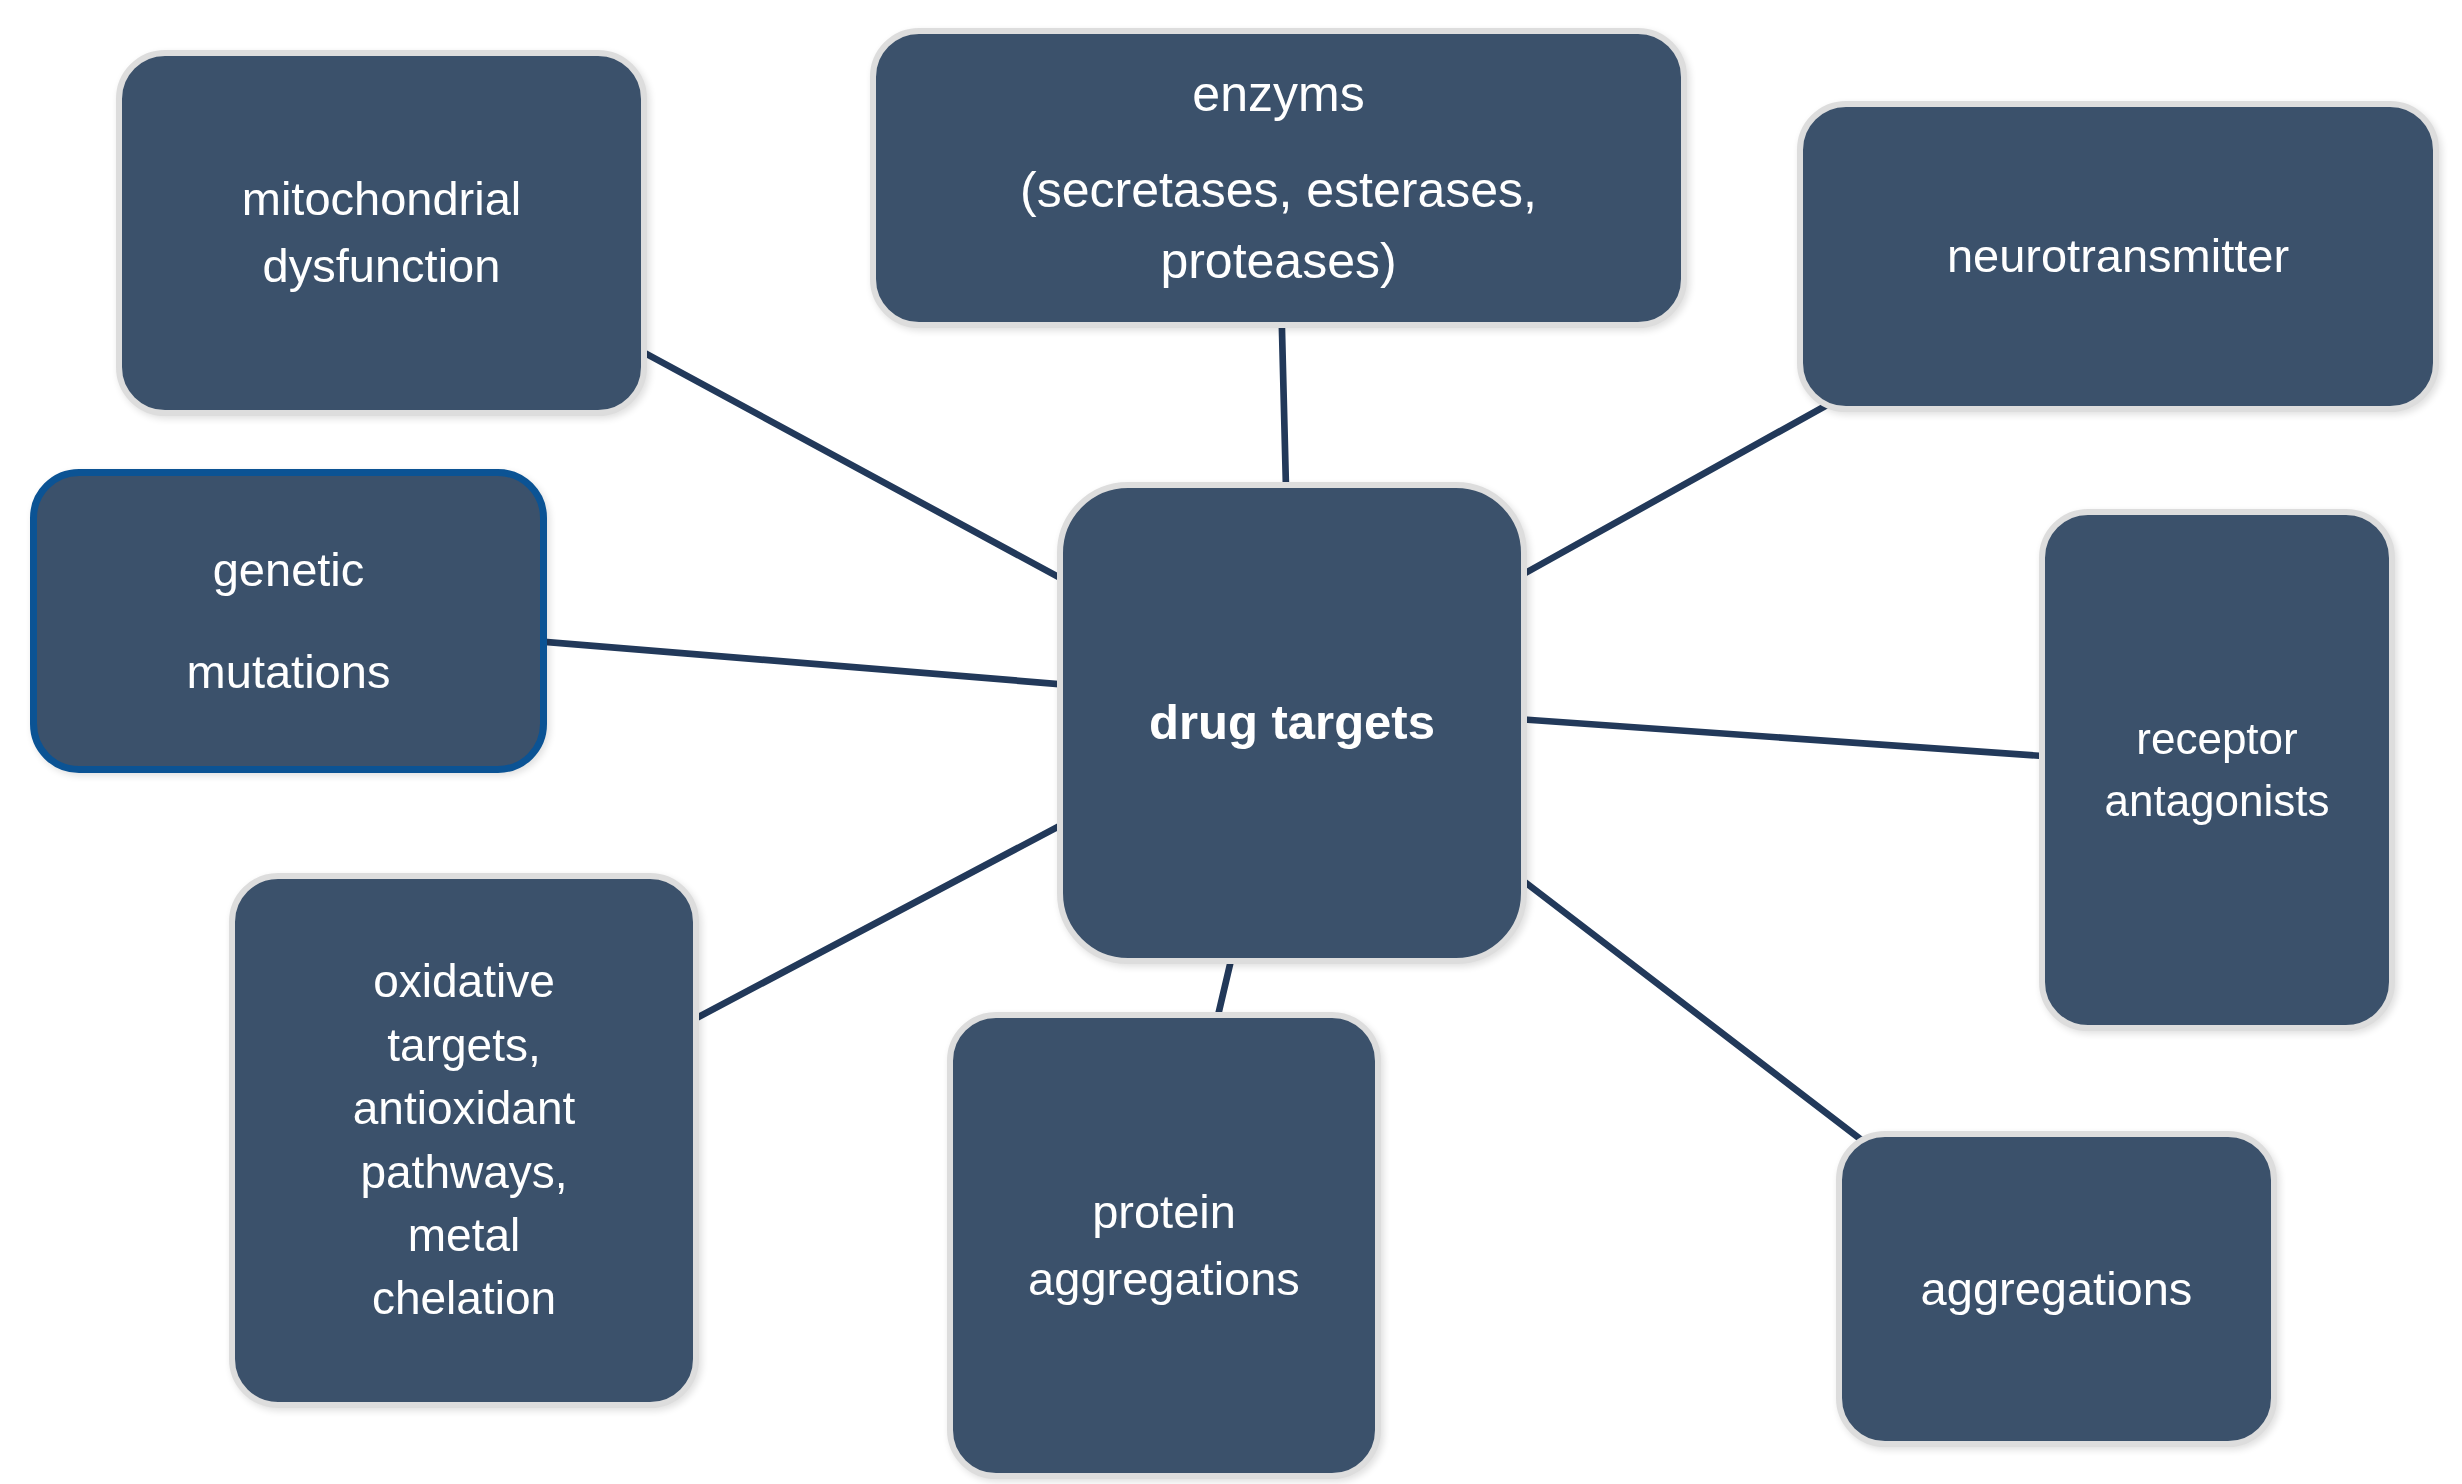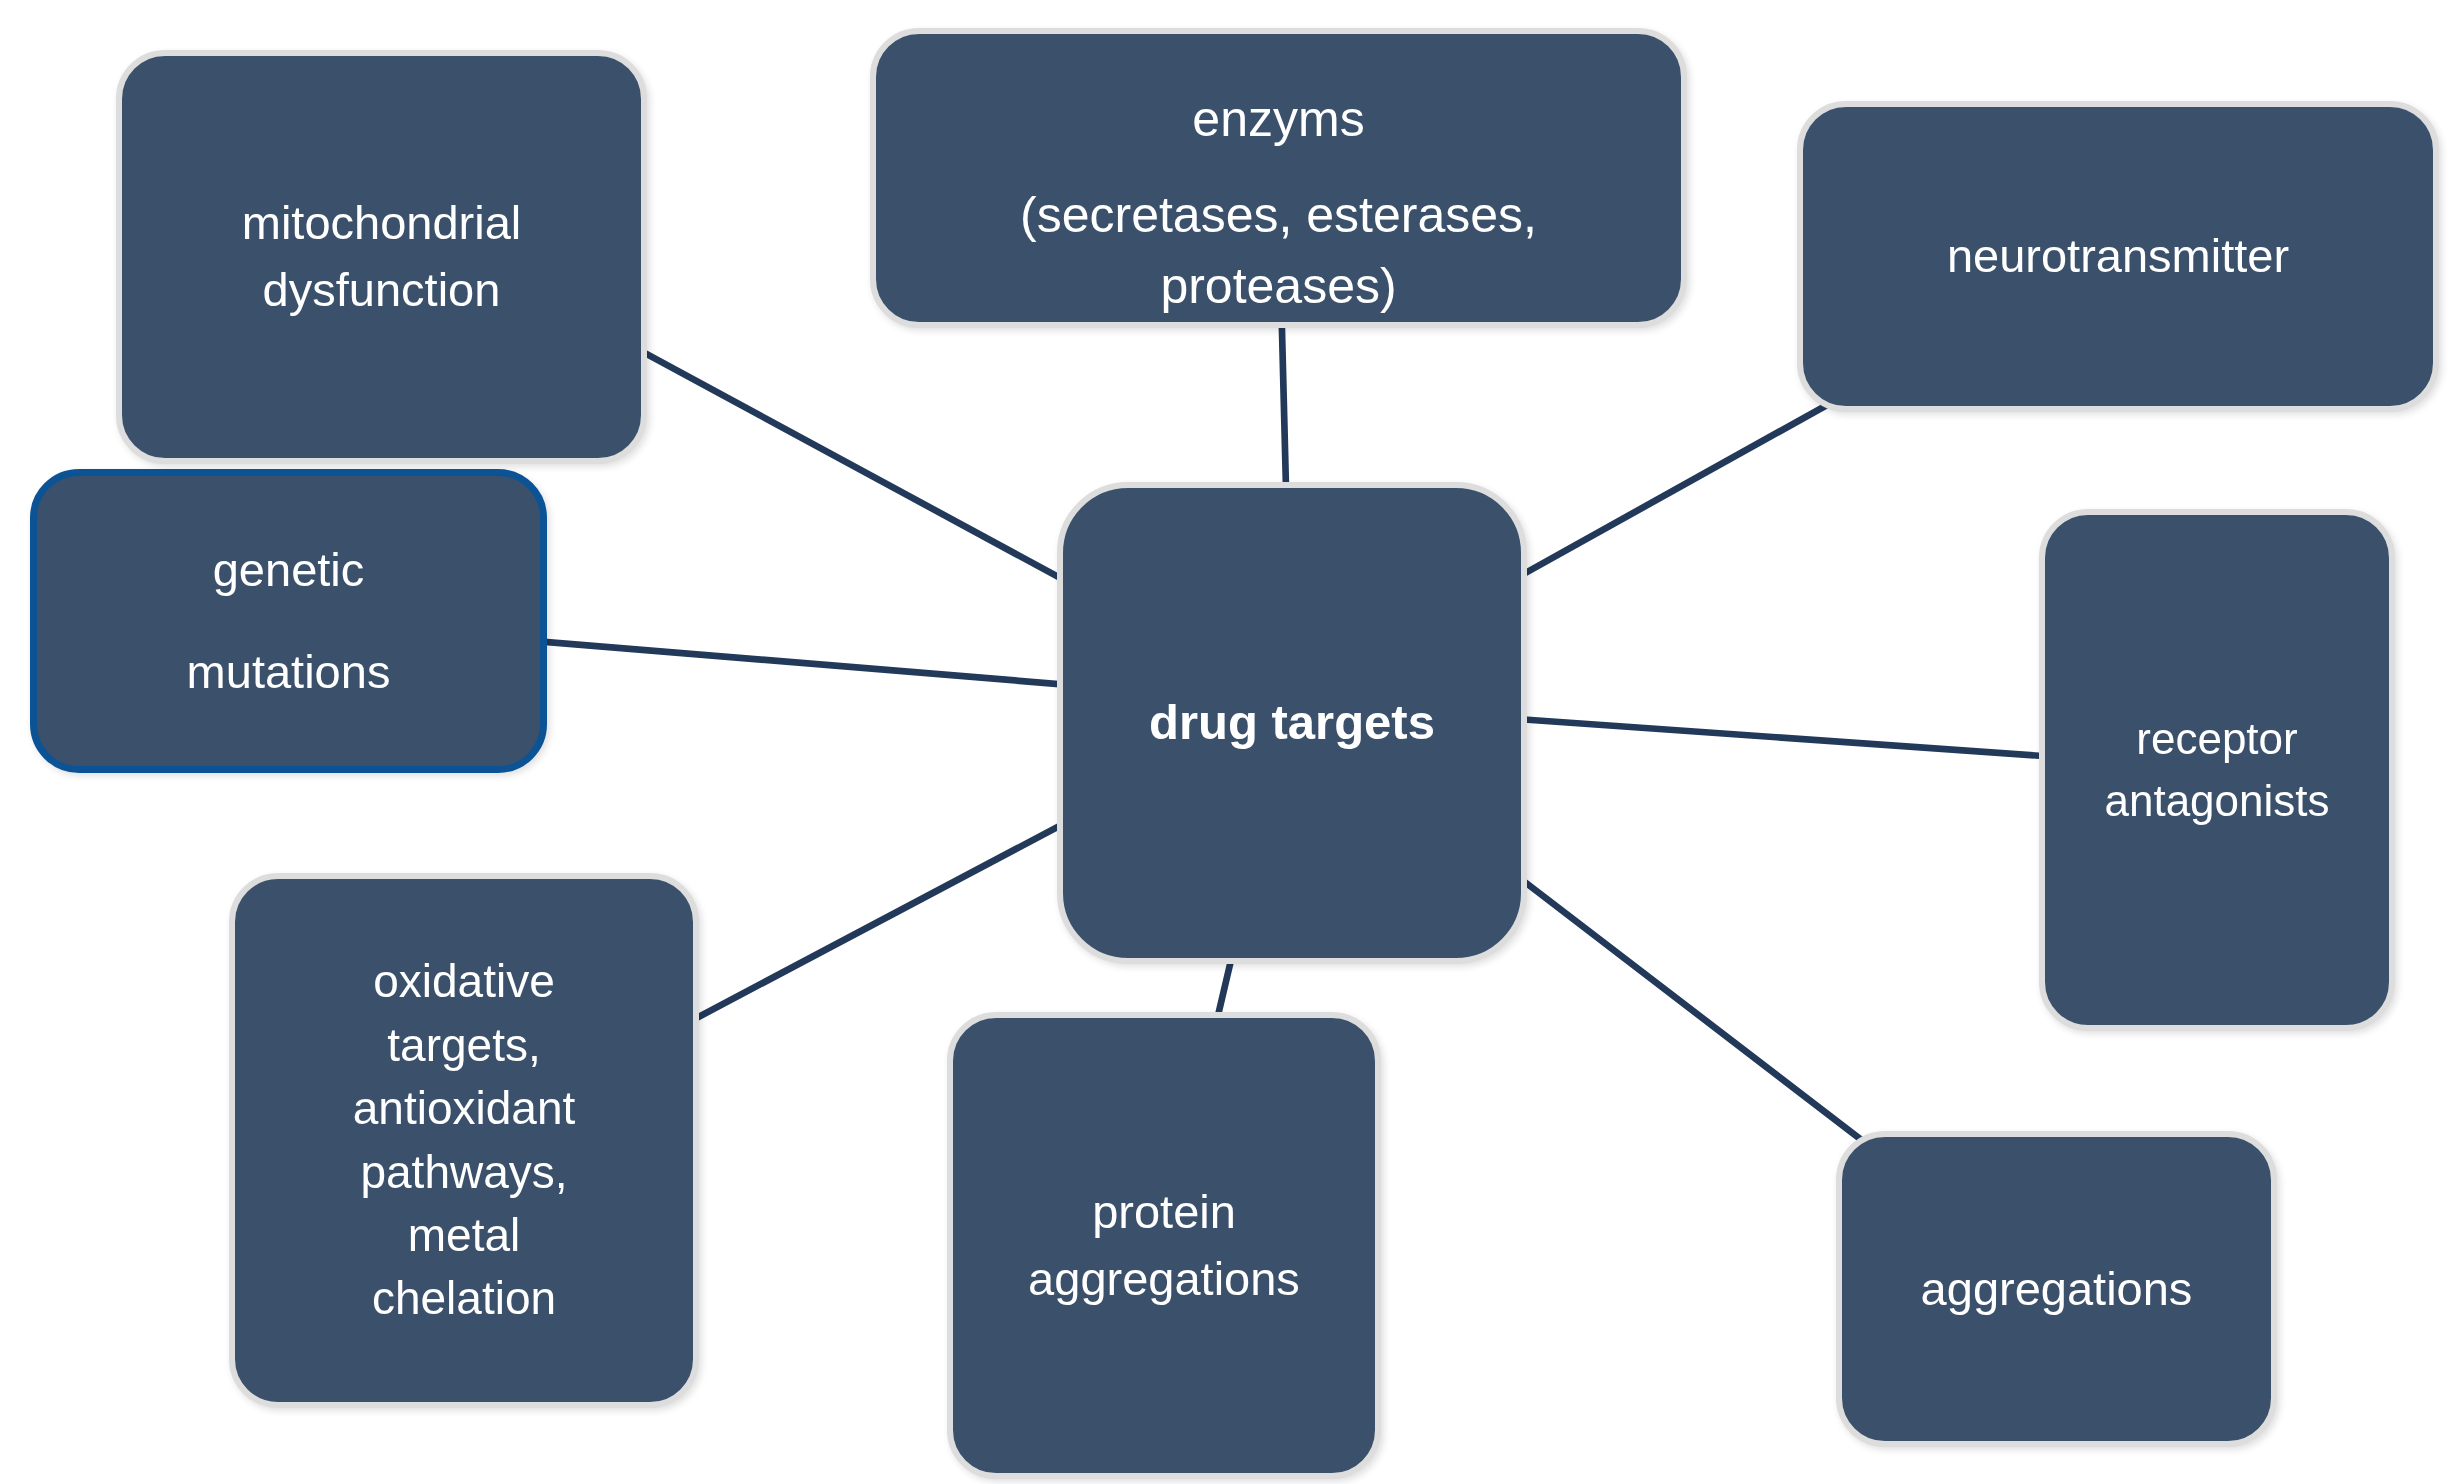--- a/index.html
+++ b/index.html
@@ -32,22 +32,22 @@
     background: var(--node_fill, #3B516B);
     border: 6.7px solid var(--node_border, #DDDDDD);
     border-radius: 49px;
     box-shadow: 2.2px 3px 7.4px rgba(0,0,0,0.12);
     color: var(--text, #fff);
     line-height: 1.42;
   }
   .node p { margin: 0; padding: 0; }
 
   
-  #n-mitochondrial-dysfunction { left: 116px; top: 50px;  width: 531px;  height: 414px; font-size: 47px; padding: 0 59px; }
-  #n-enzyms                    { left: 870px; top: 28px; width: 817px; height: 300px; font-size: 50px; padding: 0 56px; justify-content: flex-end; }
+  #n-mitochondrial-dysfunction { left: 116px; top: 50px;  width: 531px;  height: 366px; font-size: 47px; padding: 0 59px; }
+  #n-enzyms                    { left: 870px; top: 28px; width: 817px; height: 300px; font-size: 50px; padding: 0 56px; }
   #n-neurotransmitter          { left: 1797px; top: 101px; width: 642px; height: 311px; font-size: 47px; padding: 0 45px; }
   #n-genetic-mutations         { left: 30px;  top: 469px; width: 517px;  height: 304px; font-size: 47px; padding: 0 45px;
                                  border: 7.4px solid var(--accent_border, #0B5394); }
   #n-drug-targets              { left: 1057px; top: 462px; width: 470px; height: 482px; font-size: 49px; font-weight: bold;
                                  border-radius: 71px; padding: 0 45px; margin-top: 20px; }
   #n-receptor-antagonists      { left: 2039px; top: 509px; width: 356px; height: 522px; font-size: 44px; padding: 0 30px; }
   #n-oxidative-stress          { left: 229px; top: 873px; width: 470px; height: 535px; font-size: 46px; padding: 0 79px; line-height: 1.38; }
   #n-protein-aggregations      { left: 947px; top: 1012px; width: 434px; height: 467px; font-size: 47px; padding: 0 30px; }
   #n-inflammation              { left: 1836px; top: 1131px; width: 441px; height: 316px; font-size: 47px; padding: 0 30px; }
 

